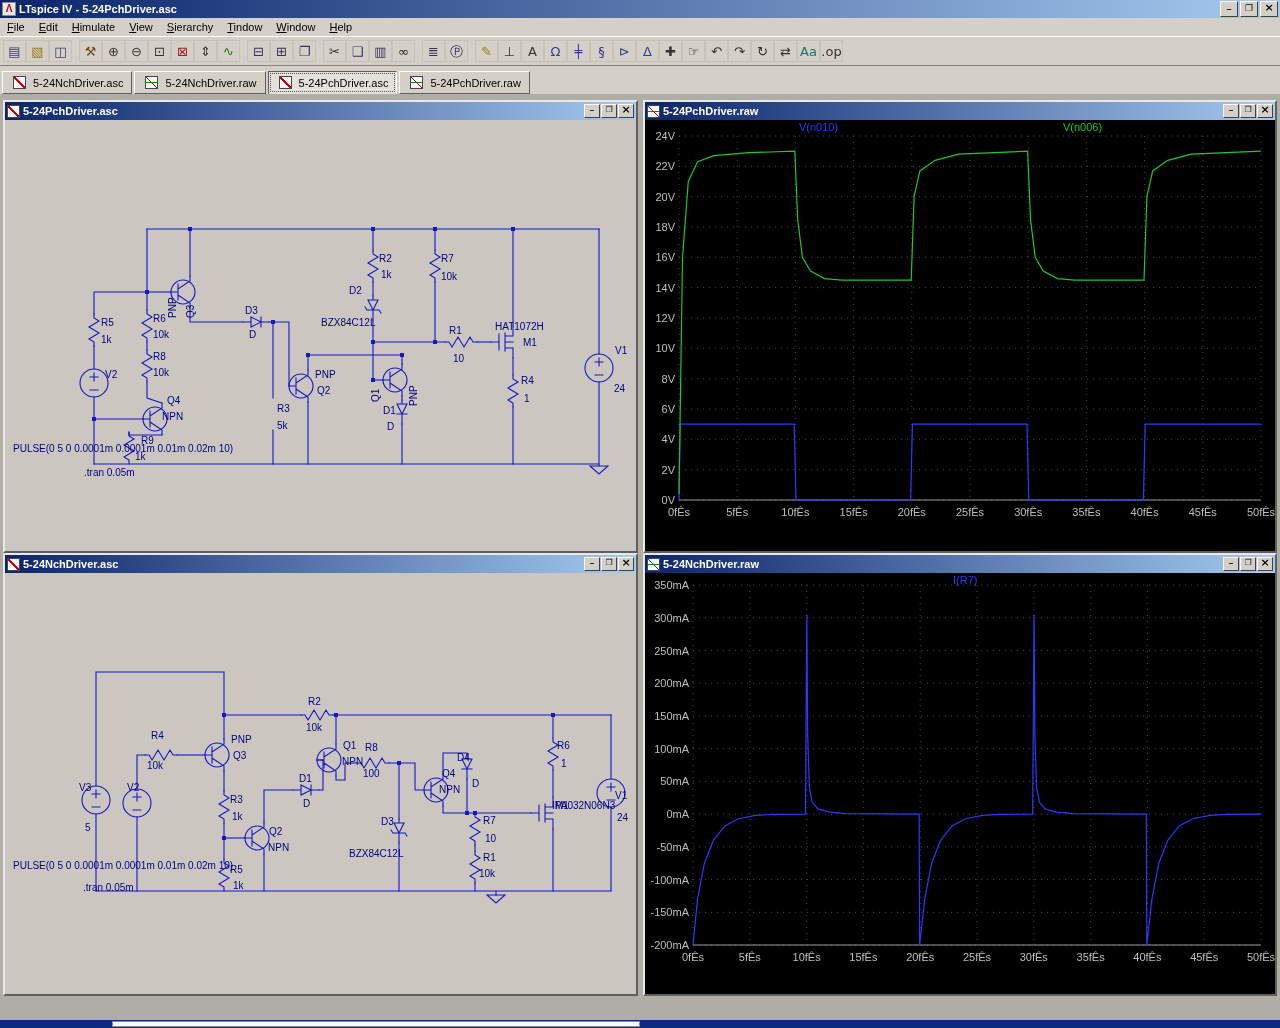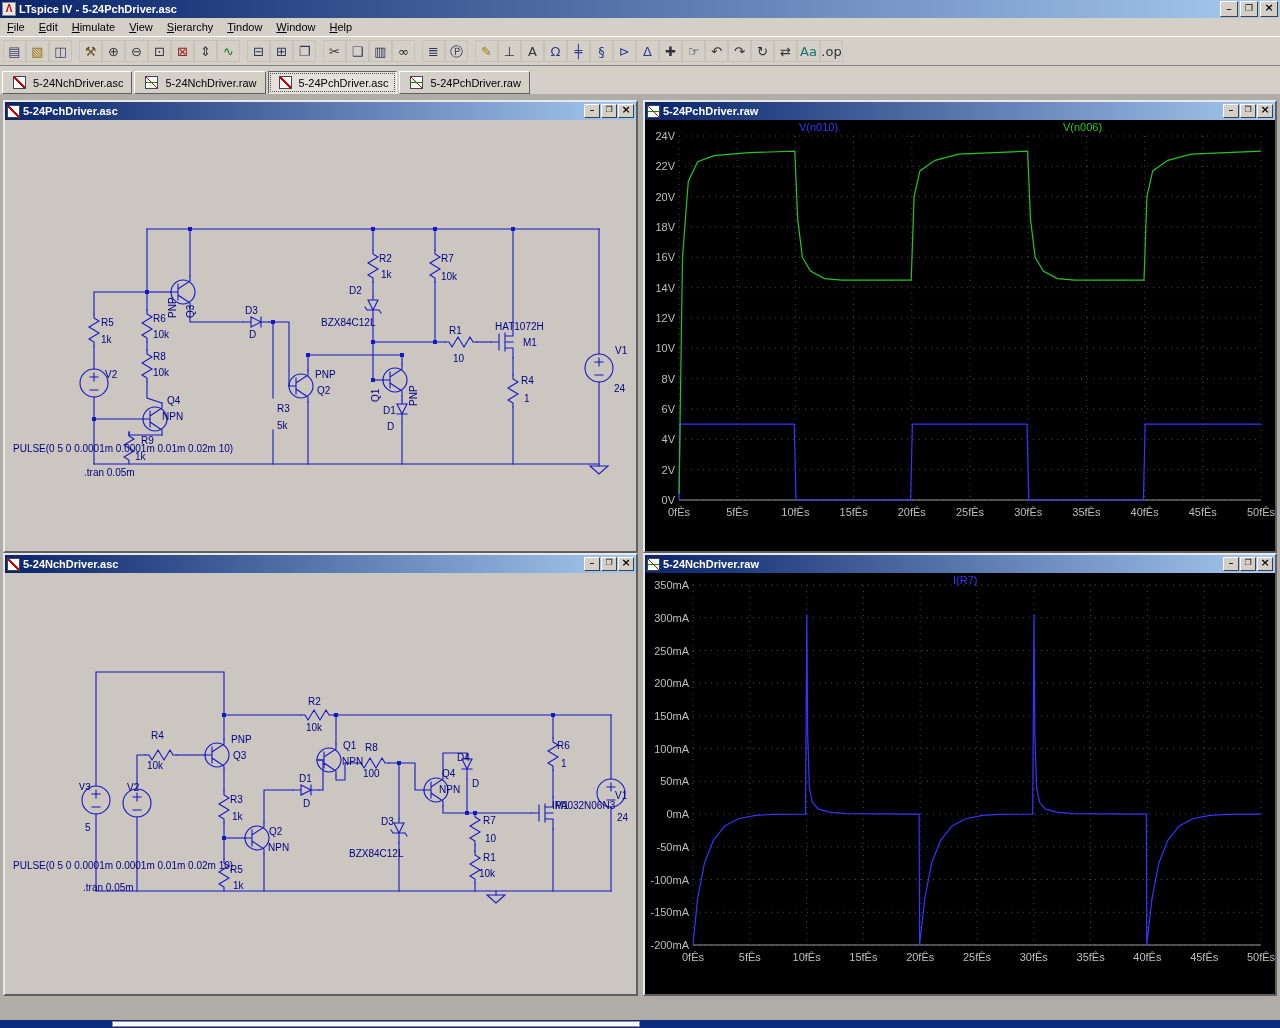--- a/index.html
+++ b/index.html
@@ -526,21 +526,21 @@
           <rect class="jd" x="217" y="140" width="4" height="4"></rect>
           <rect class="jd" x="329" y="140" width="4" height="4"></rect>
           <rect class="jd" x="546" y="140" width="4" height="4"></rect>
           <rect class="jd" x="217" y="263" width="4" height="4"></rect>
           <rect class="jd" x="392" y="188" width="4" height="4"></rect>
           <rect class="jd" x="460" y="238" width="4" height="4"></rect>
           <rect class="jd" x="468" y="238" width="4" height="4"></rect>
         </svg>
         <div class="labels">
 
-        <span class="slabel" style="left: 74px; top: 210px; font-family: Liberation Mono, monospace;">V3</span>
+        <span class="slabel" style="left: 74px; top: 210px;">V3</span>
             <span class="slabel" style="left: 80px; top: 250px;">5</span>
             <span class="slabel" style="left: 122px; top: 210px;">V2</span>
             <span class="slabel" style="left: 146px; top: 158px;">R4</span>
             <span class="slabel" style="left: 142px; top: 188px;">10k</span>
             <span class="slabel" style="left: 226px; top: 162px;">PNP</span>
             <span class="slabel" style="left: 228px; top: 178px;">Q3</span>
             <span class="slabel" style="left: 303px; top: 124px;">R2</span>
             <span class="slabel" style="left: 301px; top: 150px;">10k</span>
             <span class="slabel" style="left: 338px; top: 168px;">Q1</span>
             <span class="slabel" style="left: 337px; top: 184px;">NPN</span>

